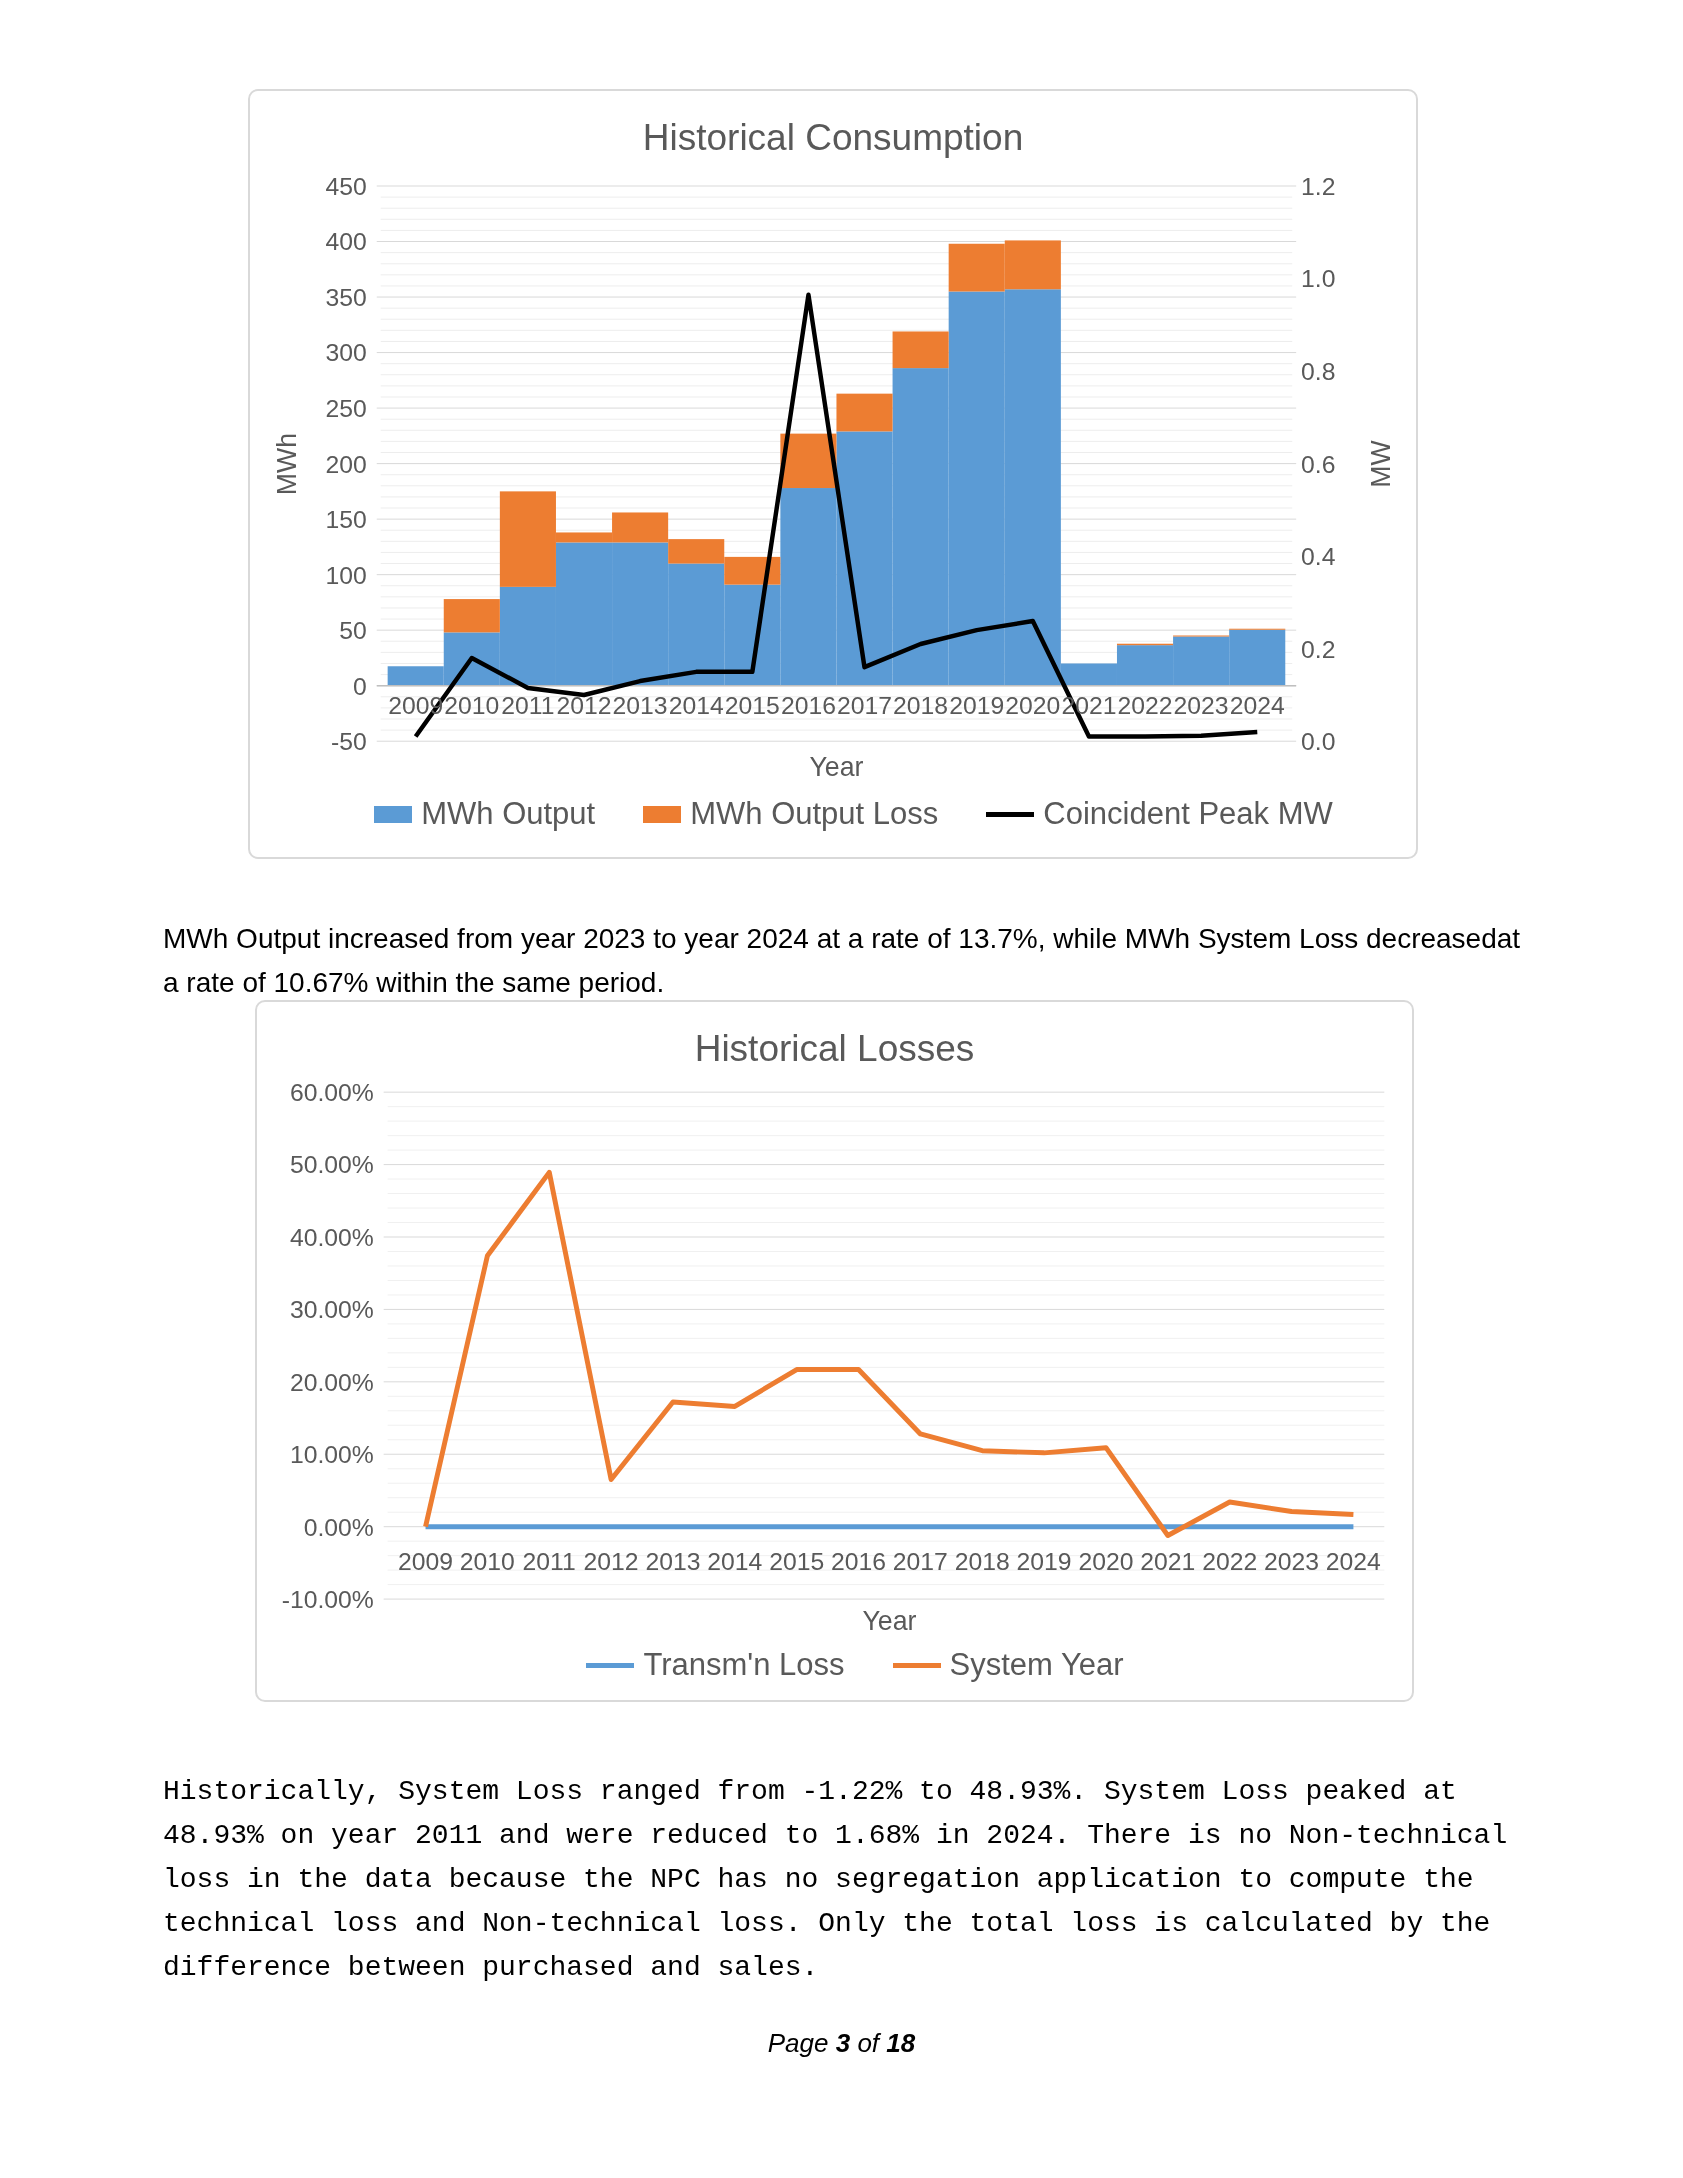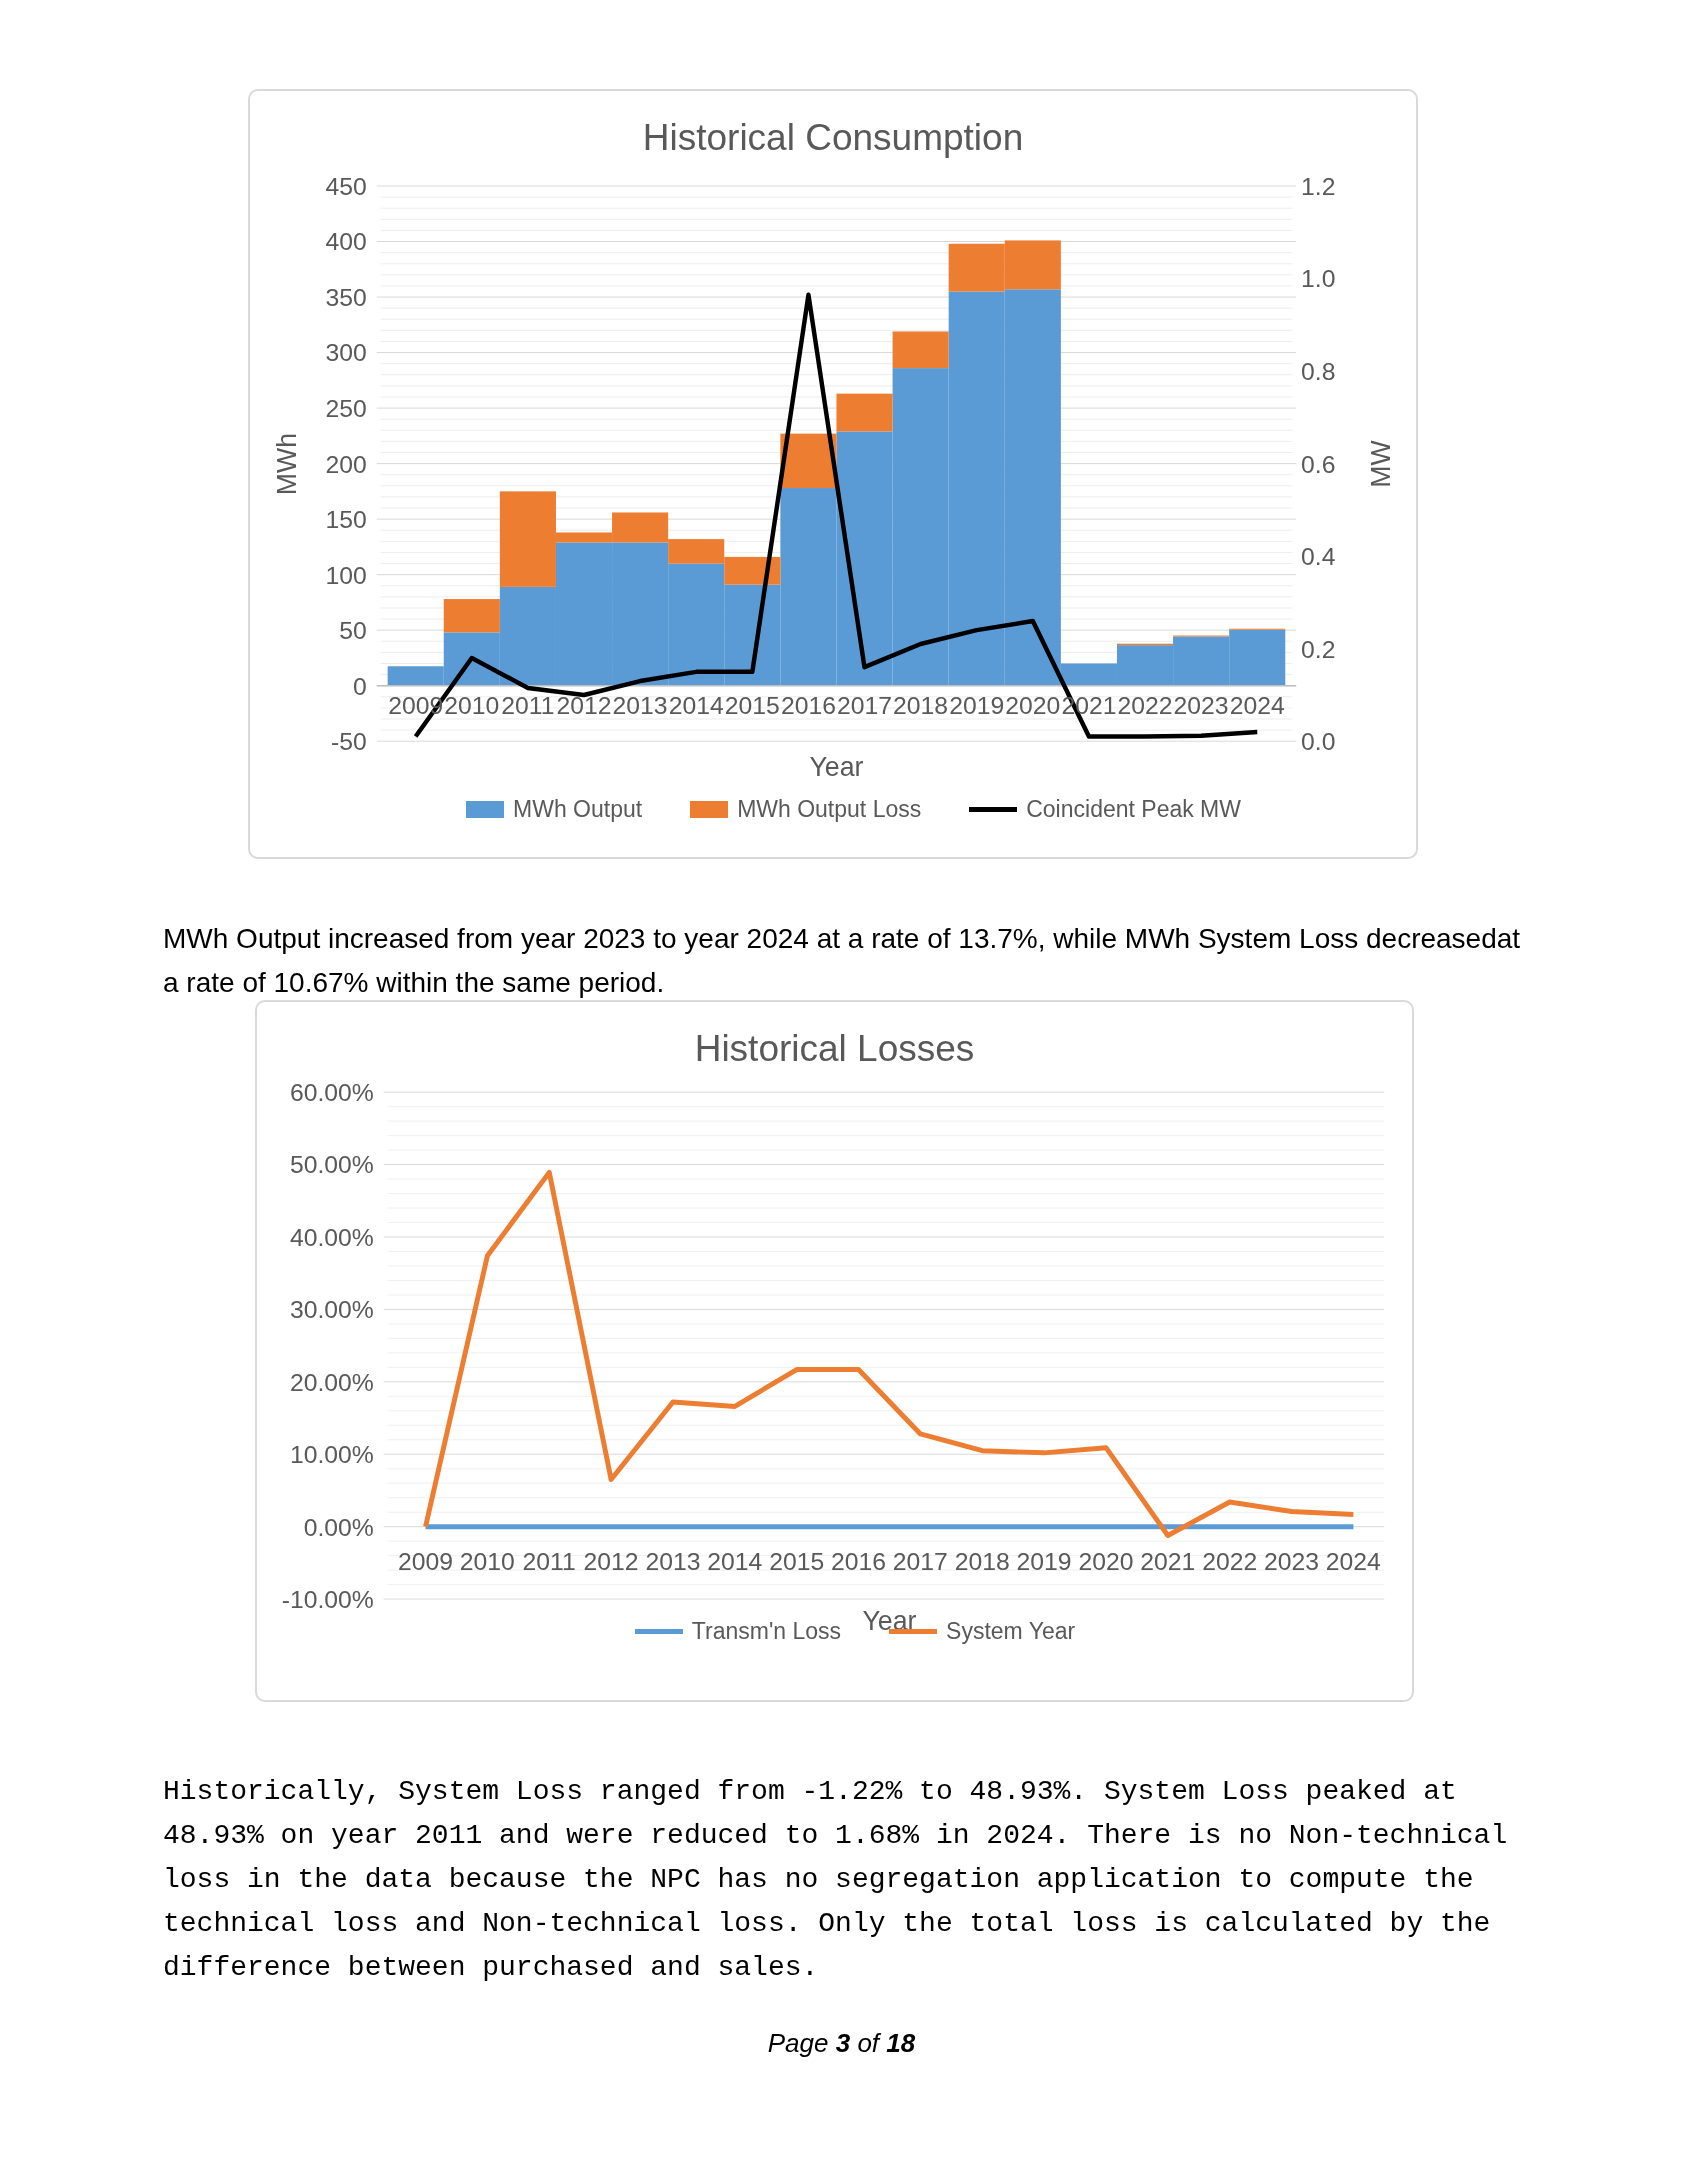--- a/index.html
+++ b/index.html
@@ -4,21 +4,21 @@
 <style>
   html,body{margin:0;padding:0;background:#ffffff;}
   .page{position:relative;width:1683px;height:2178px;background:#ffffff;
         font-family:"Liberation Sans",sans-serif;color:#000;overflow:hidden;}
   .chart-box{position:absolute;background:#fff;border:2px solid #d9d9d9;border-radius:10px;}
   .chart-title{position:absolute;left:0;right:0;top:26px;text-align:center;
                font-size:37px;color:#595959;}
   .chart-svg{position:absolute;left:0;top:0;}
   svg text{font-family:"Liberation Sans",sans-serif;fill:#595959;}
   .legend{position:absolute;left:0;right:0;display:flex;justify-content:center;
-          align-items:flex-end;gap:48px;font-size:23px;color:#595959;padding-left:41px;}
+          align-items:flex-end;gap:48px;font-size:31px;color:#595959;padding-left:41px;}
   .legend .item{display:flex;align-items:center;gap:9px;}
   .swatch-rect{width:38px;height:17px;flex:0 0 auto;}
   .swatch-line{width:48px;height:5px;flex:0 0 auto;}
   .para{position:absolute;left:163px;width:1374px;font-size:28px;line-height:44px;color:#000;}
   .footer{position:absolute;left:0;right:0;text-align:center;font-size:26px;
           font-style:italic;color:#000;}
   .footer b{font-weight:bold;}
 </style>
 </head>
 <body>
@@ -249,21 +249,21 @@
           <text x="795.25" y="574">2019</text>
           <text x="857.75" y="574">2020</text>
           <text x="920.25" y="574">2021</text>
           <text x="982.75" y="574">2022</text>
           <text x="1045.25" y="574">2023</text>
           <text x="1107.75" y="574">2024</text>
         </g>
         <text x="639" y="634" font-size="27" text-anchor="middle">Year</text>
       </svg>
     <div class="chart-title">Historical Losses</div>
-    <div class="legend" id="legend-losses" style="top:616px;">
+    <div class="legend" id="legend-losses" style="top:645px;">
         <div class="item">
           <span class="swatch-line" style="background: rgb(91, 155, 213);"></span>
           <span>Transm'n Loss</span>
         </div>
         <div class="item">
           <span class="swatch-line" style="background: rgb(237, 125, 49);"></span>
           <span>System Year</span>
         </div>
       </div>
   </div>

